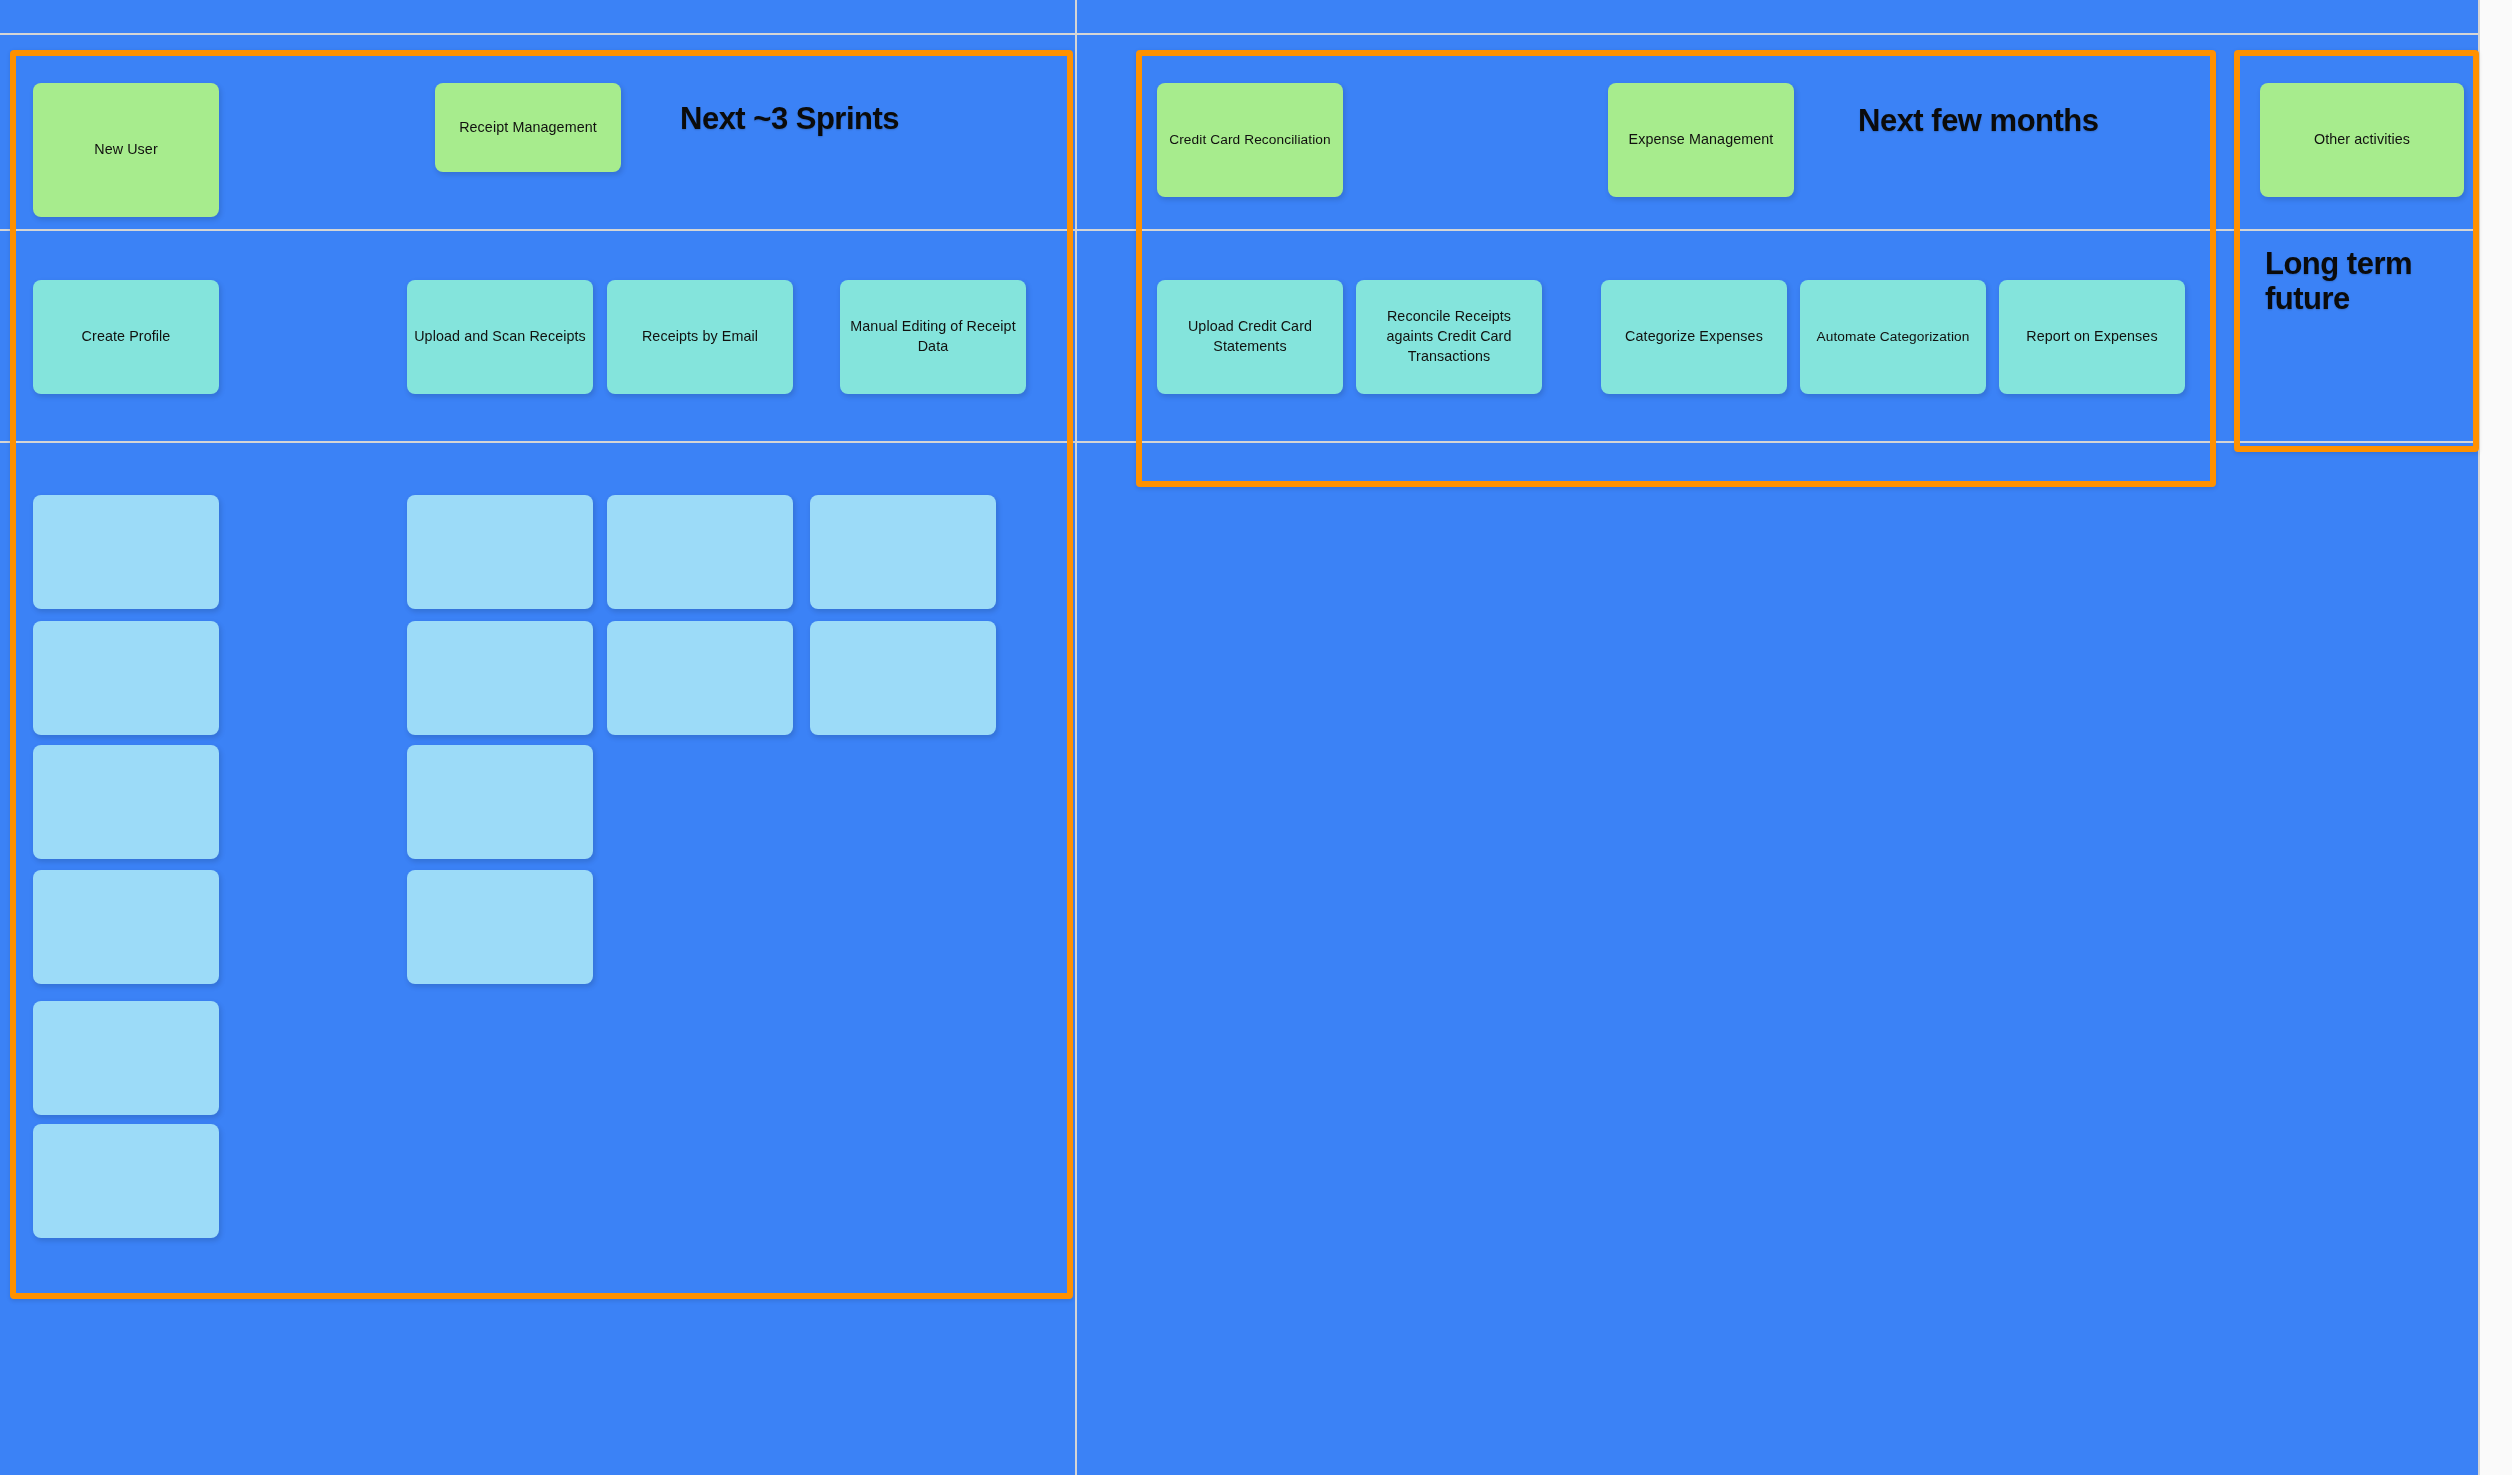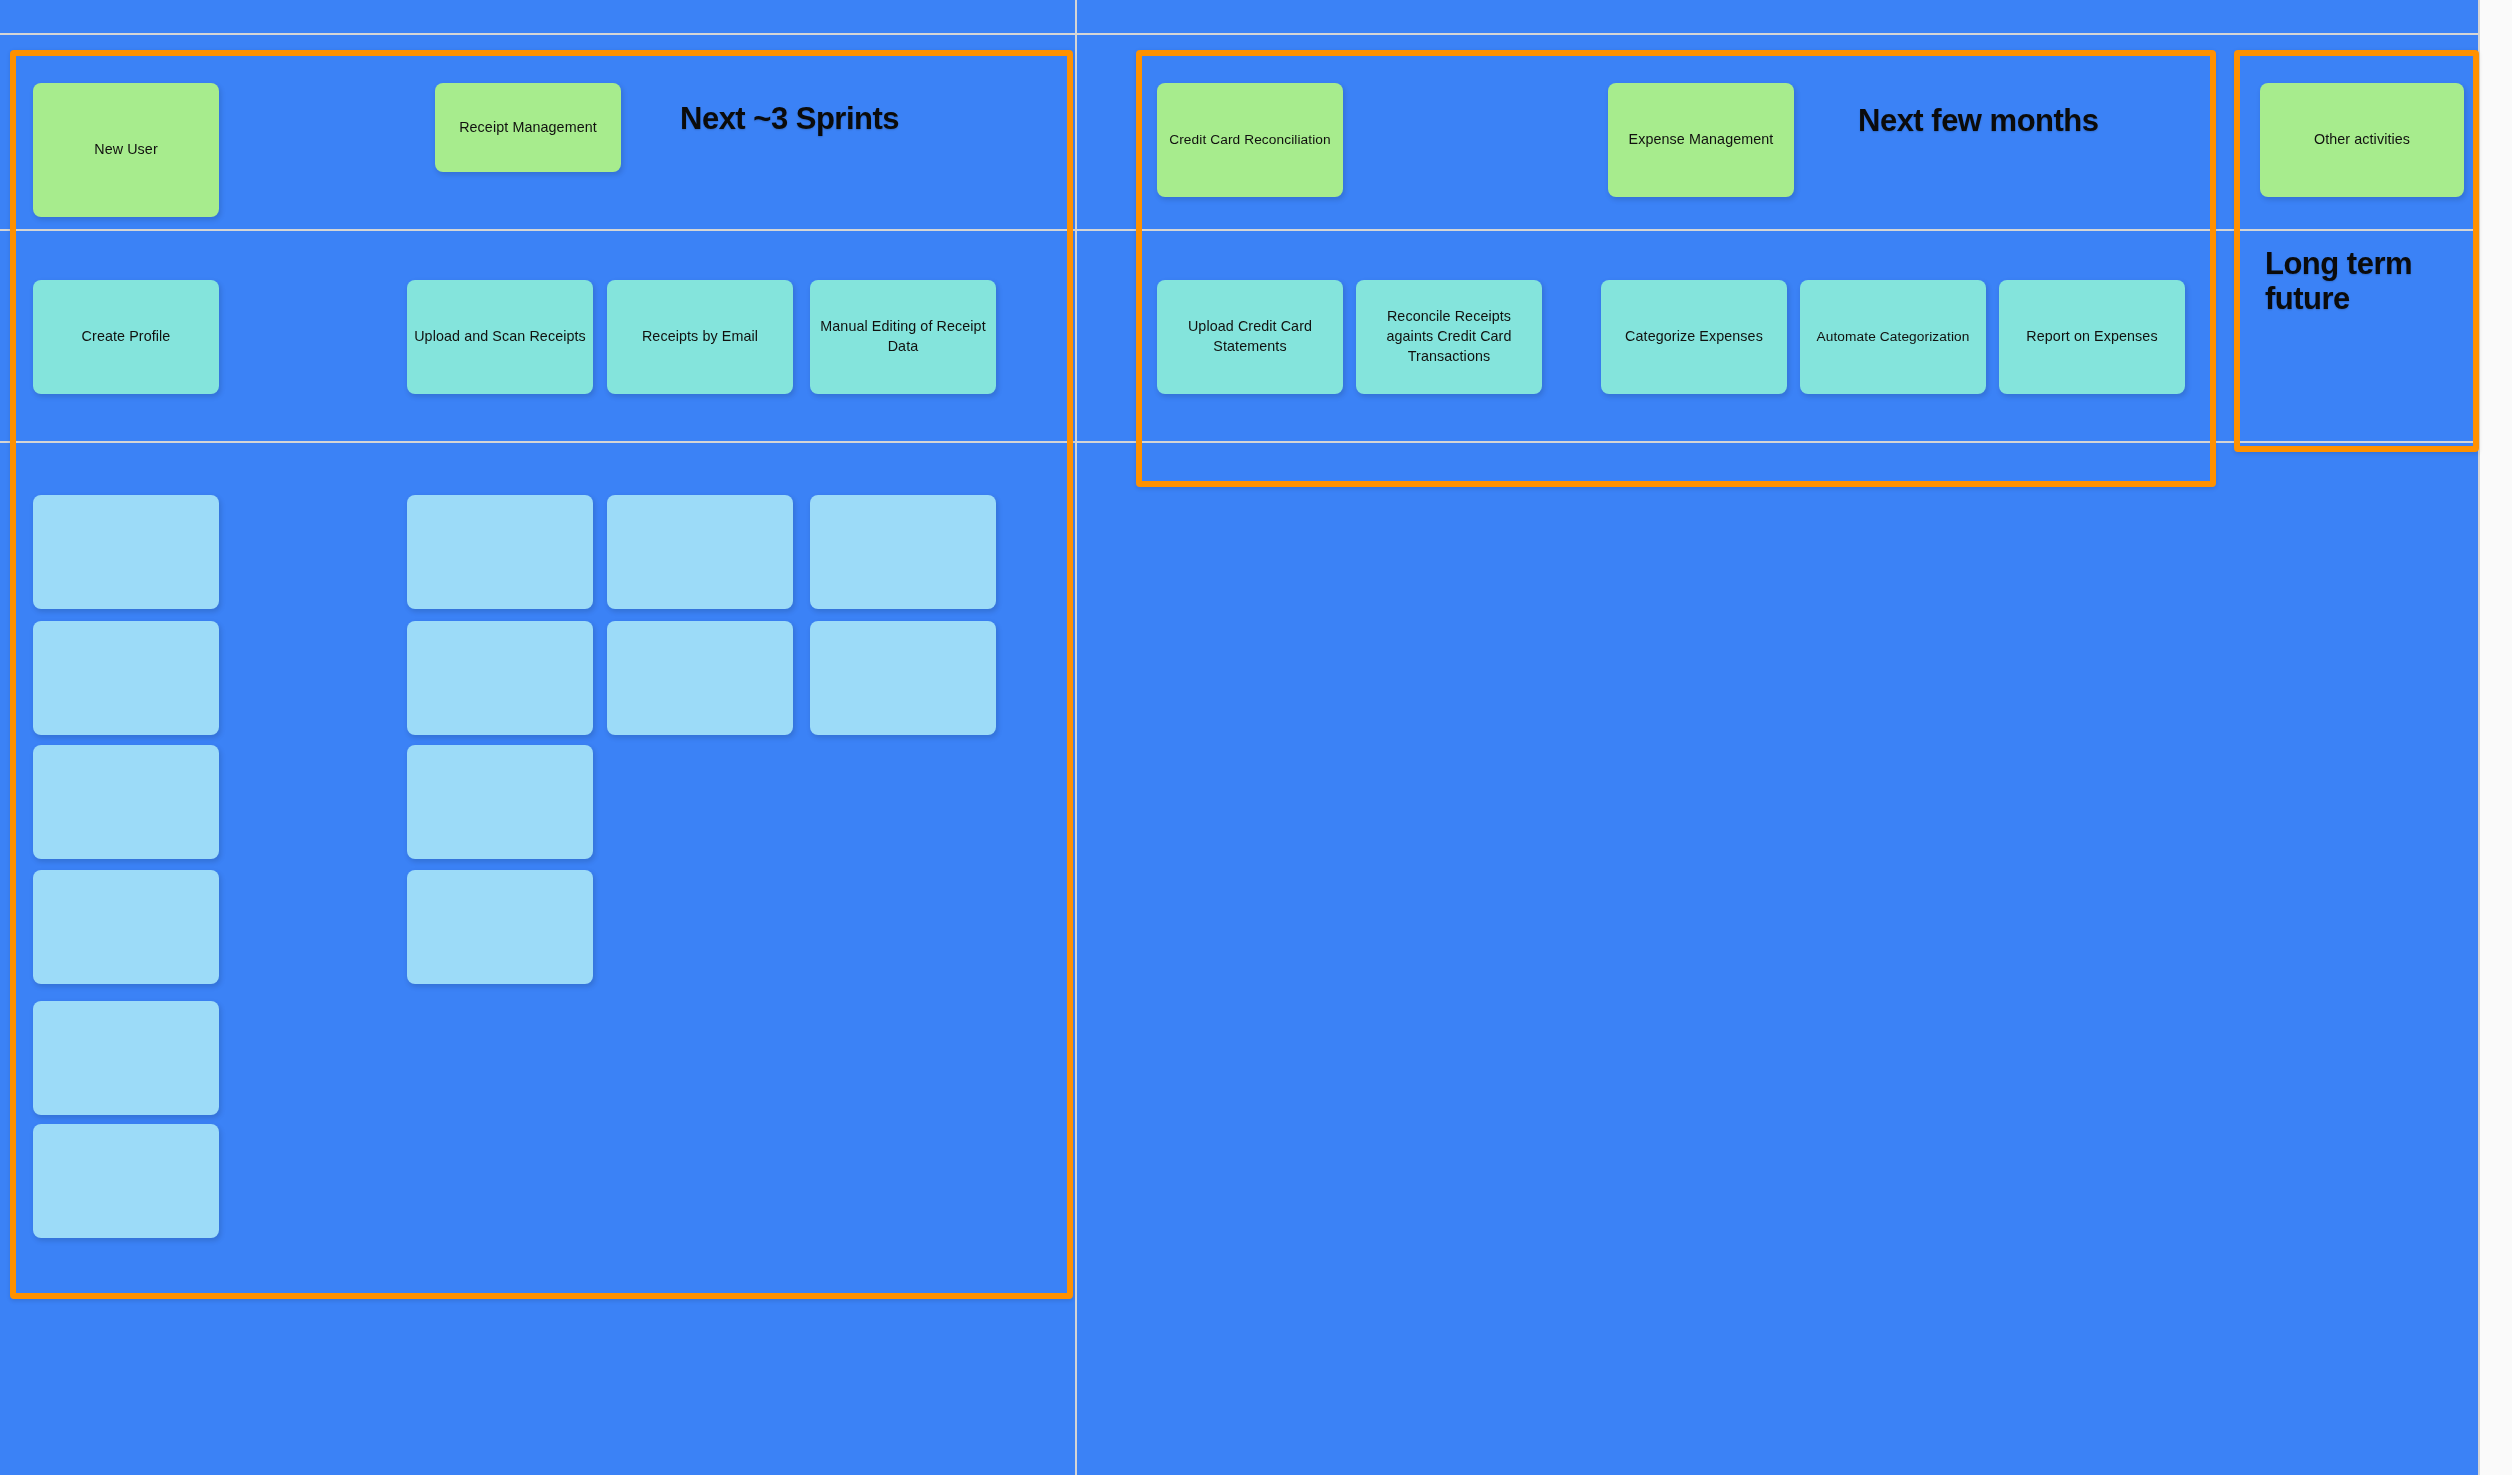--- a/index.html
+++ b/index.html
@@ -115,21 +115,21 @@
 
   <div class="card teal" style="left:407px; top:280px; width:186px; height:114px;">
     <span class="card-label">Upload and Scan Receipts</span>
   </div>
   <div class="card teal" style="left:33px; top:280px; width:186px; height:114px;">
     <span class="card-label">Create Profile</span>
   </div>
   <div class="card teal" style="left:607px; top:280px; width:186px; height:114px;text-align:center;">
     <span class="card-label">Receipts by Email</span>
   </div>
-  <div class="card teal" style="left:810px; top:280px; width:186px; height:114px;">
+  <div class="card teal" style="left:840px; top:280px; width:186px; height:114px;">
     <span class="card-label">Manual Editing of Receipt Data</span>
   </div>
 
   <div class="card blue" style="left:33px; top:495px; width:186px; height:114px;">
       <span class="card-label"></span>
     </div>
   <div class="card blue" style="left:33px; top:621px; width:186px; height:114px;">
       <span class="card-label"></span>
     </div>
   <div class="card blue" style="left:33px; top:745px; width:186px; height:114px;">

